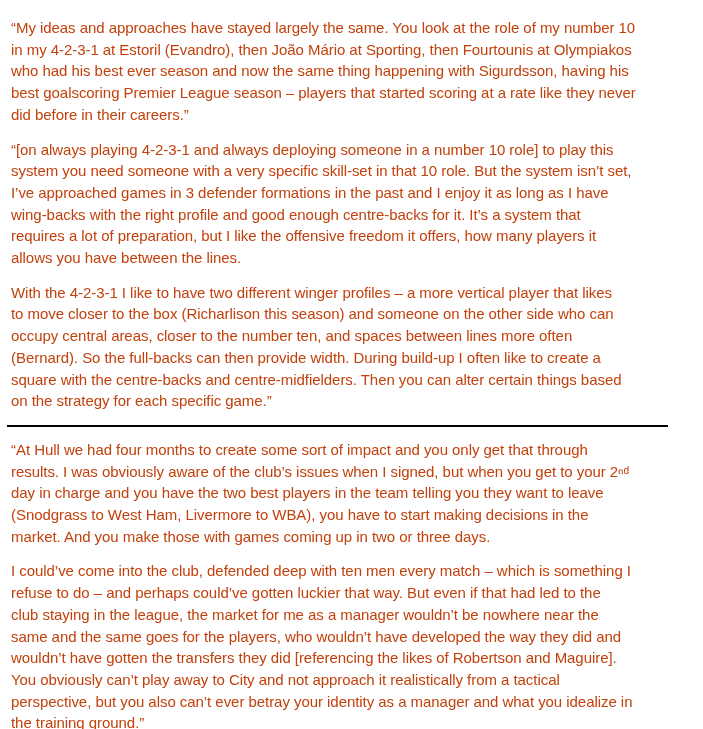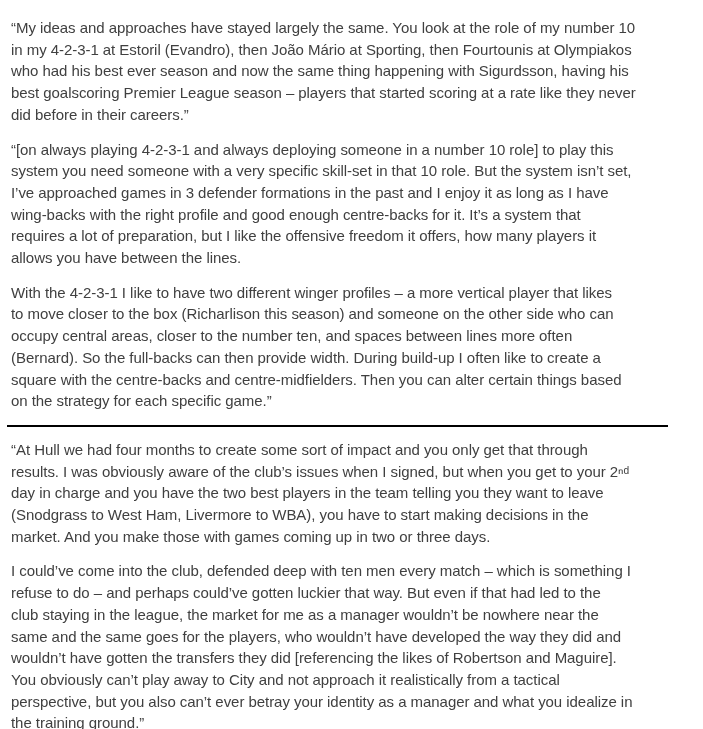--- a/index.html
+++ b/index.html
@@ -13,21 +13,21 @@
     overflow: hidden;
   }
   .page {
     box-sizing: border-box;
     width: 703px;
     height: 729px;
     padding: 17px 8px 0 11px;
     font-family: "Liberation Sans", "DejaVu Sans", sans-serif;
     font-size: 15px;
     line-height: 21.7px;
-    color: #404040;
+    color: #c2410c;
     letter-spacing: -0.05px;
   }
   .para {
     margin: 0 0 13px 0;
     white-space: pre-line;
   }
   .divider {
     border: none;
     border-top: 2px solid #000000;
     margin: 2px 0 12px -4px;

